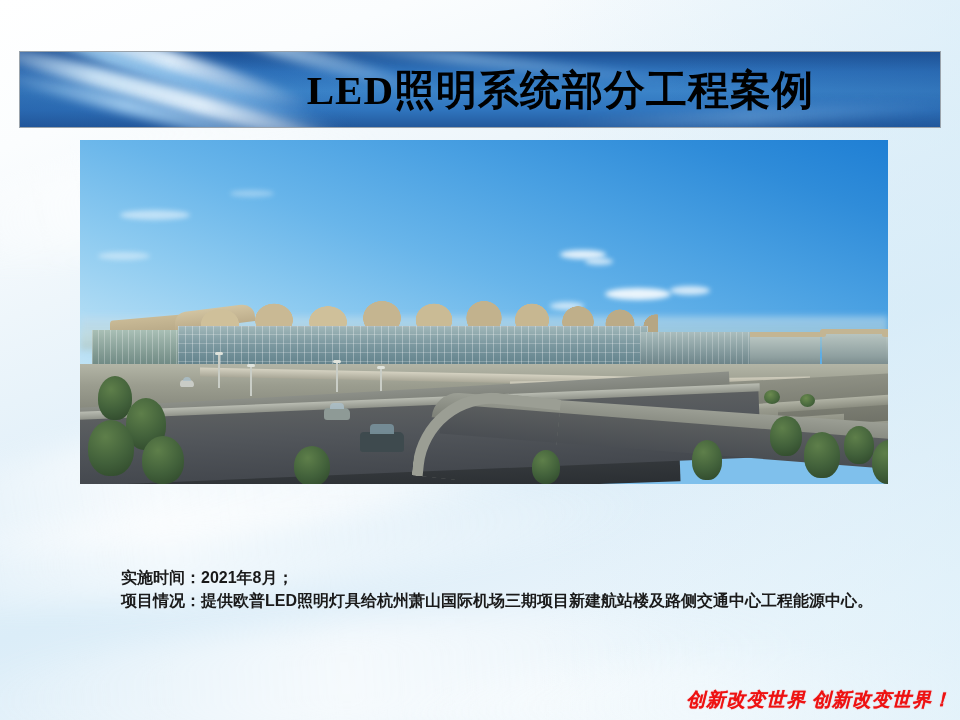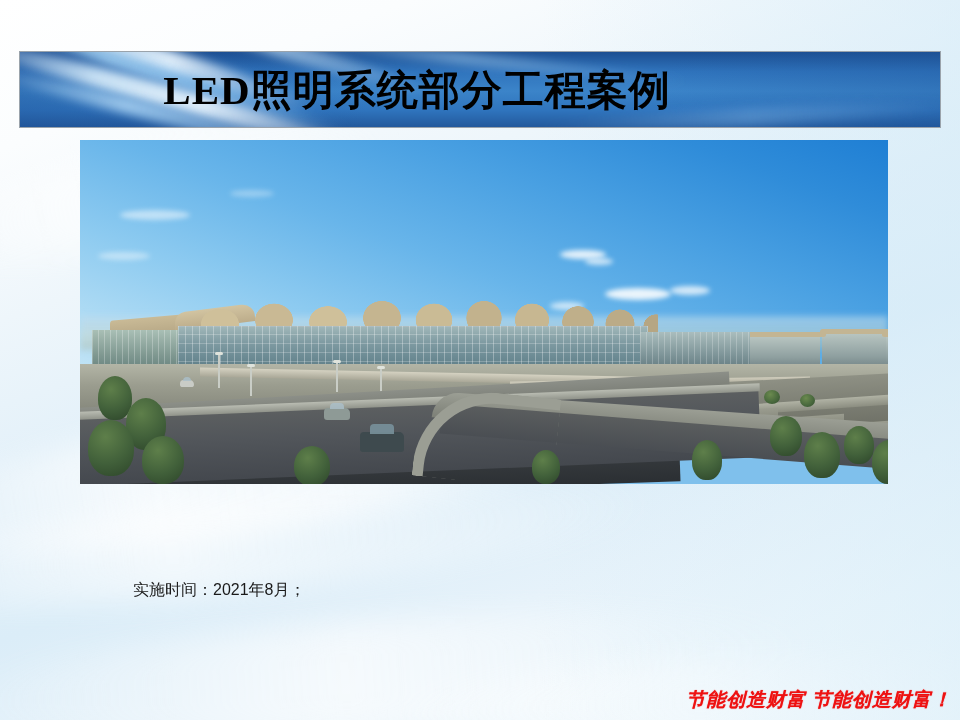--- a/index.html
+++ b/index.html
@@ -143,21 +143,21 @@
     left: 520px; top: 56px; width: 420px; height: 18px;
     background: linear-gradient(90deg, rgba(255,255,255,0) 0%, rgba(120,175,225,.45) 50%, rgba(255,255,255,0) 100%);
     transform: rotate(-3deg);
   }
 
   #title-text {
     position: absolute;
     left: 0; right: 0;
     top: 50%;
     transform: translateY(-50%);
-    text-align: center;
+    text-align: right;
     font-family: "Liberation Serif", "DejaVu Serif", serif;
     font-weight: bold;
     font-size: 41px;
     line-height: 1;
     color: #000000;
     letter-spacing: 1px;
     white-space: nowrap;
     padding-right: 126px;
   }
 
@@ -459,22 +459,23 @@
     position: absolute;
     left: 95px;
     top: 566px;
     width: 790px;
     font-family: "Liberation Sans", "DejaVu Sans", sans-serif;
     font-size: 16px;
     line-height: 23px;
     color: #1a1a1a;
   }
   #body-text .para {
-    margin: 12px;
+    margin: 0;
     text-indent: 26px;
+    font-weight: bold;
   }
   #body-text .para.wrap {
     text-indent: 26px;
   }
 
   
   #slogan {
     position: absolute;
     right: 8px;
     top: 688px;
@@ -622,17 +623,18 @@
     <div class="tree" style="left:724px;top:292px;width:36px;height:46px;"></div>
     <div class="tree" style="left:764px;top:286px;width:30px;height:38px;"></div>
     <div class="tree" style="left:792px;top:300px;width:34px;height:44px;"></div>
     <div class="tree" style="left:612px;top:300px;width:30px;height:40px;"></div>
     <div class="tree" style="left:452px;top:310px;width:28px;height:34px;"></div>
   </div>
 
 
   <div id="body-text">
     <p class="para">实施时间：2021年8月；</p>
+    <p class="para wrap">项目情况：提供欧普LED照明灯具给杭州萧山国际机场三期项目新建航站楼及路侧交通中心工程能源中心。</p>
   </div>
 
-  <div id="slogan">节能创造财富 节能创造财富！</div>
+  <div id="slogan">创新改变世界 创新改变世界！</div>
 
 </div>
 
 </body></html>

